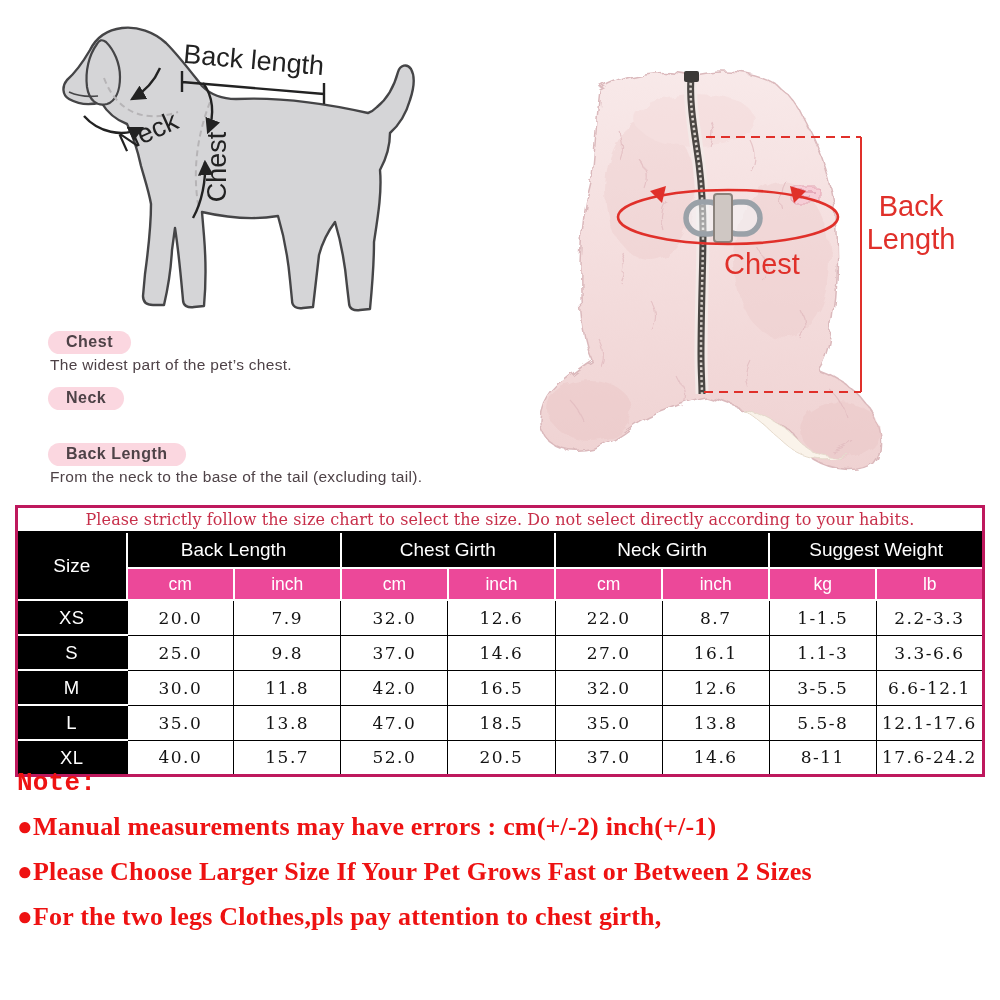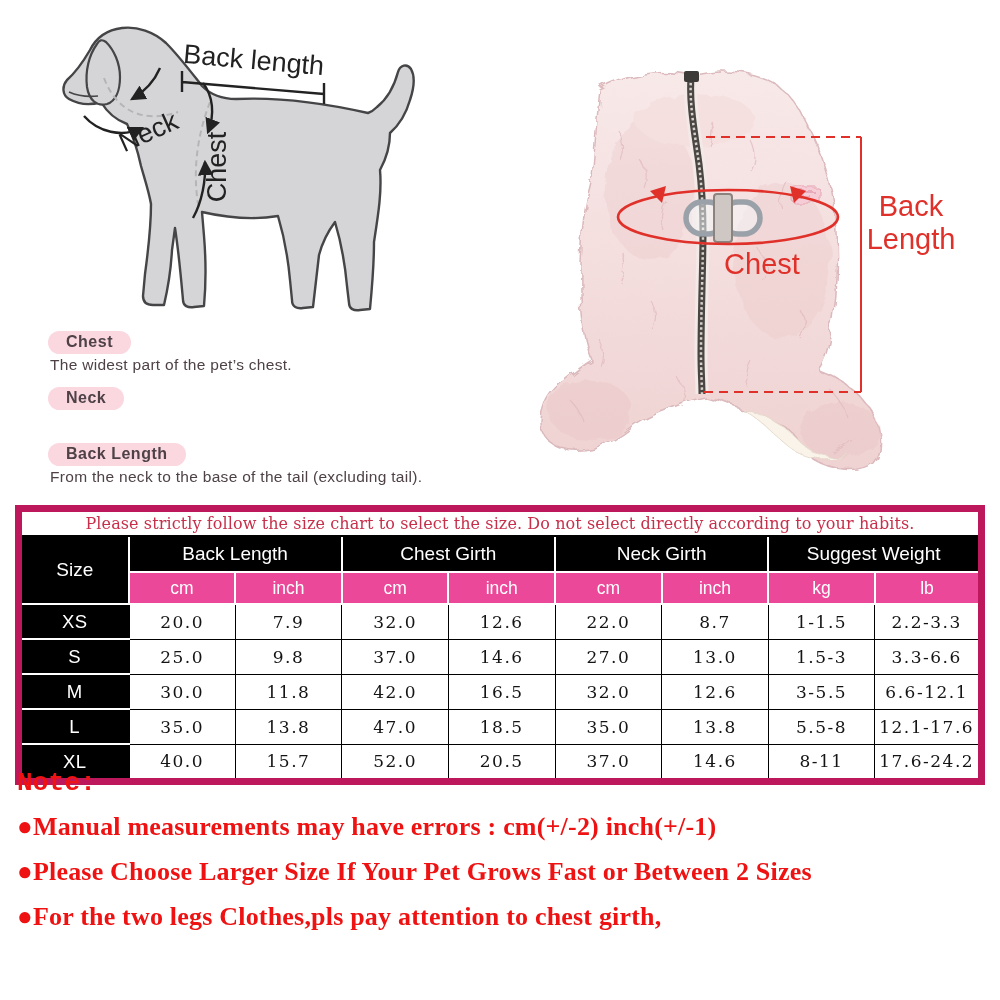--- a/index.html
+++ b/index.html
@@ -19,21 +19,21 @@
   }
   .def-desc {
     position:absolute; color:#4e4247; font-size:15.5px;
     letter-spacing:0.3px; white-space:nowrap;
   }
 
   
   table.size-chart {
     position:absolute; left:15px; top:505px; width:970px;
     border-collapse:collapse; table-layout:fixed;
-    border:7px solid #be185d; background:#fff;
+    border:3px solid #be185d; background:#fff;
   }
   table.size-chart td, table.size-chart th { text-align:center; vertical-align:middle; padding:0; }
   tr.caption-row td {
     height:23px; background:#fff; color:#c72f4a;
     font-size:16px; border-bottom:2px solid #000; letter-spacing:0.1px;
   }
   tr.group-row th { height:34px; background:#000; color:#fff; font-weight:normal; font-size:19px; border:2px solid #fff; }
   tr.unit-row th  { height:30px; background:#ec4899; color:#fff; font-weight:normal; font-size:17.5px; border:2px solid #fff; }
   th.corner { font-size:19.5px;margin-left:13px; }
   tbody td {
@@ -249,22 +249,22 @@
         <td>1-1.5</td>
         <td>2.2-3.3</td>
       </tr>
       <tr>
         <td class="size-cell">S</td>
         <td>25.0</td>
         <td>9.8</td>
         <td>37.0</td>
         <td>14.6</td>
         <td>27.0</td>
-        <td>13.0</td>
-        <td>1.5-3</td>
+        <td>16.1</td>
+        <td>1.1-3</td>
         <td>3.3-6.6</td>
       </tr>
       <tr>
         <td class="size-cell">M</td>
         <td>30.0</td>
         <td>11.8</td>
         <td>42.0</td>
         <td>16.5</td>
         <td>32.0</td>
         <td>12.6</td>

